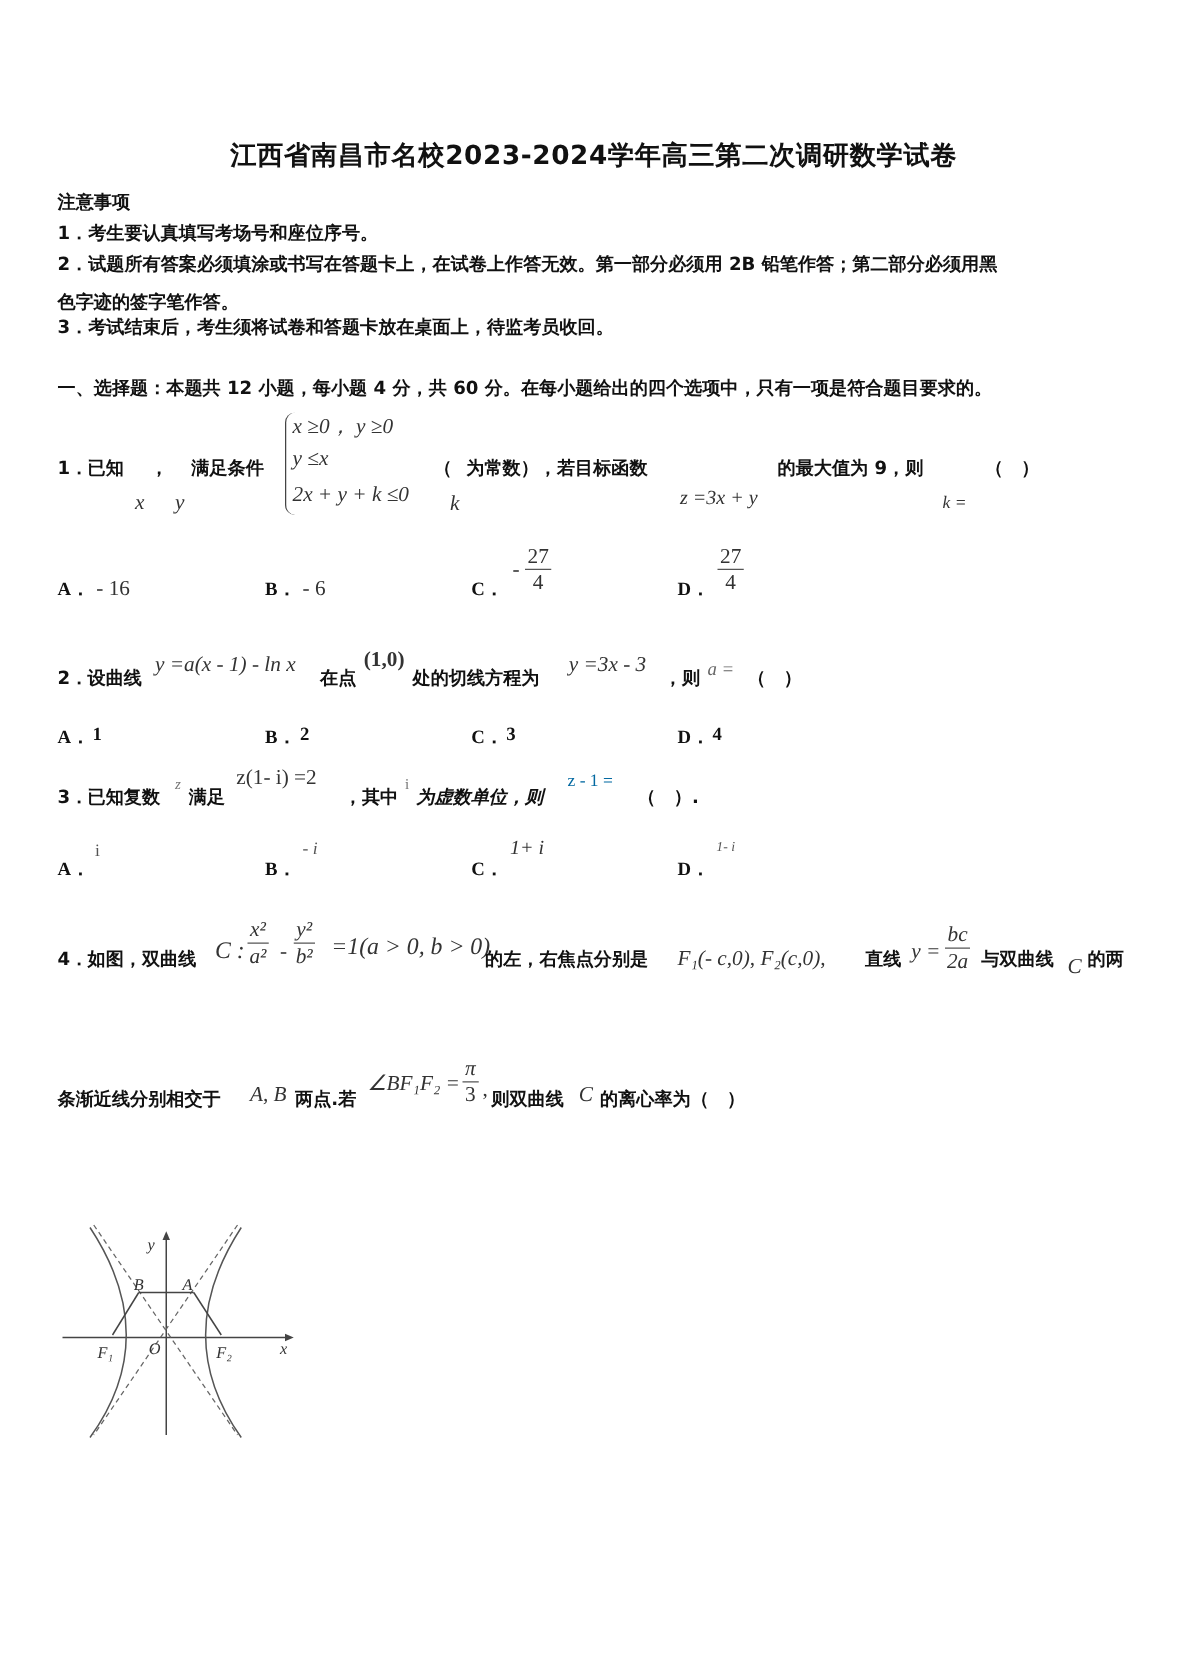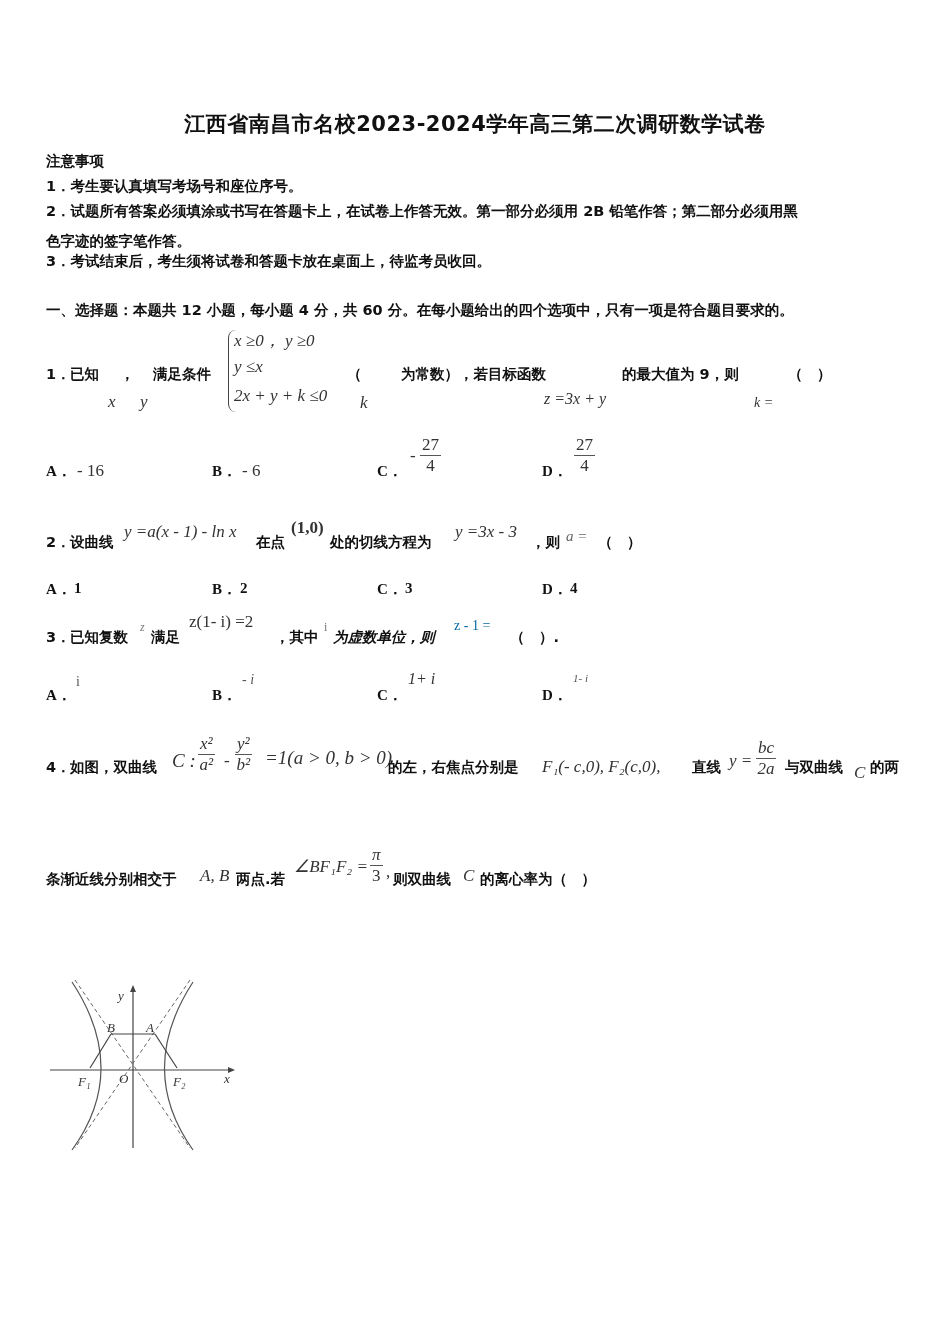--- a/index.html
+++ b/index.html
@@ -33,21 +33,21 @@
   <span class="abs cnb" style="left:70px;top:365px;">已知</span>
   <span class="abs cnb" style="left:120px;top:365px;">，</span>
   <span class="abs cnb" style="left:153px;top:365px;">满足条件</span>
   <span class="abs m" style="left:108px;top:392px;">x</span>
   <span class="abs m" style="left:140px;top:392px;">y</span>
   <div class="abs brace" style="left:228px;top:330px;width:8px;height:82px;"></div>
   <span class="abs m" style="left:234px;top:329px;">x ≥0，  y ≥0</span>
   <span class="abs m" style="left:234px;top:357px;">y ≤x</span>
   <span class="abs m" style="left:234px;top:386px;">2x + y + k ≤0</span>
   <span class="abs cnb" style="left:347px;top:365px;">（</span>
-  <span class="abs cnb" style="left:373px;top:365px;margin-left:28px;">为常数），若目标函数</span>
+  <span class="abs cnb" style="left:373px;top:365px;">为常数），若目标函数</span>
   <span class="abs m" style="left:360px;top:393px;">k</span>
   <span class="abs m" style="left:544px;top:390px;font-size:16px;">z =3x + y</span>
   <span class="abs cnb" style="left:622px;top:365px;">的最大值为 9，则</span>
   <span class="abs cnb" style="left:788px;top:365px;">（　）</span>
   <span class="abs m" style="left:754px;top:395px;font-size:14px;">k =</span>
 
   <span class="abs opt" style="left:46px;top:462px;">A．</span>
   <span class="abs mr" style="left:77px;top:461px;">- 16</span>
   <span class="abs opt" style="left:212px;top:462px;">B．</span>
   <span class="abs mr" style="left:242px;top:461px;">- 6</span>

